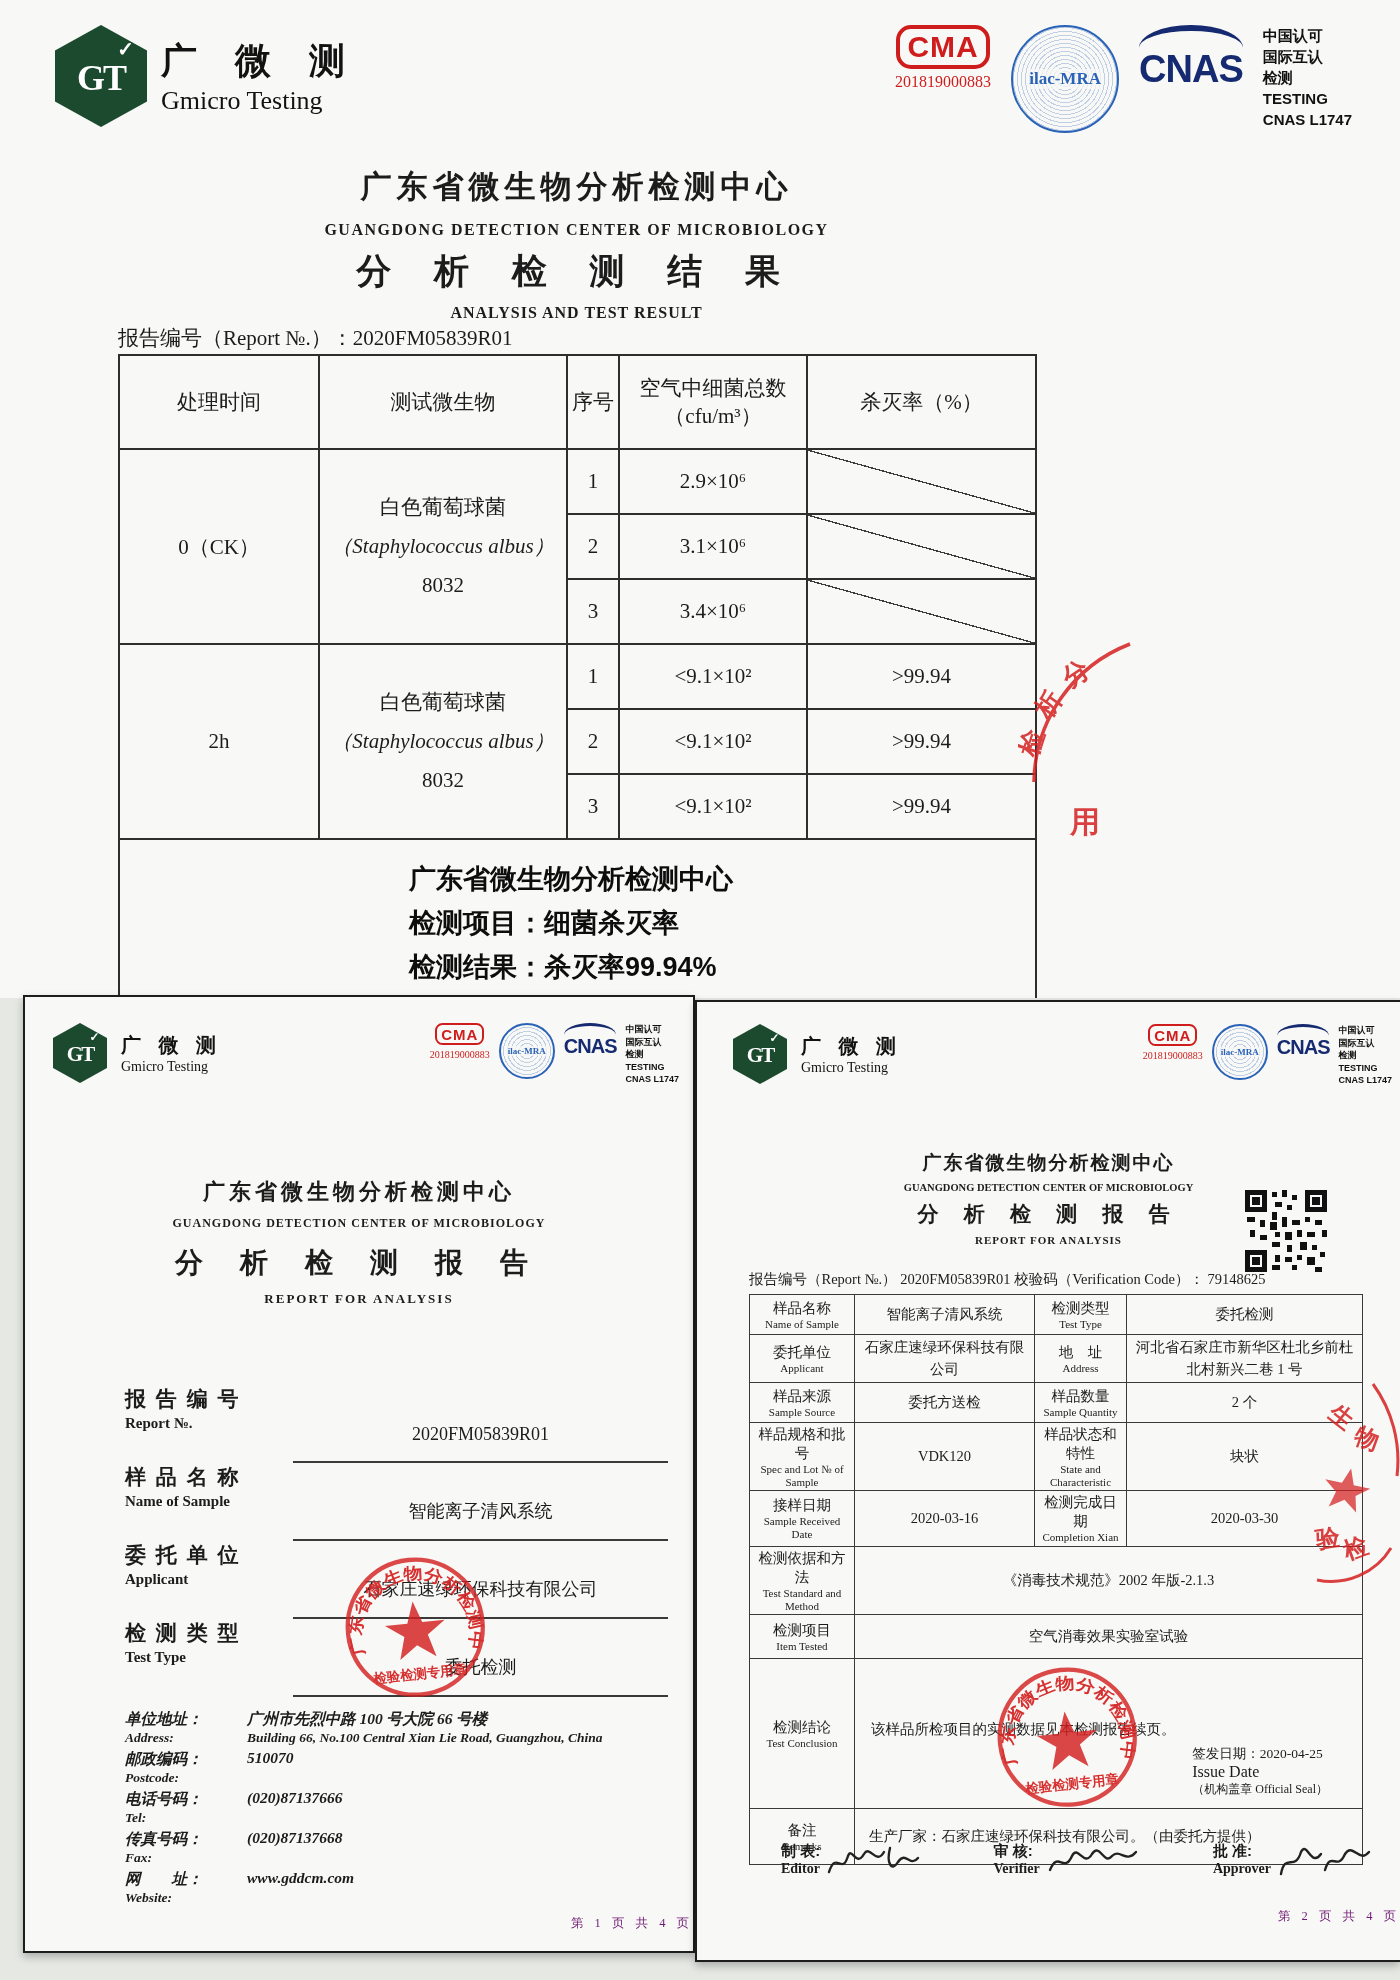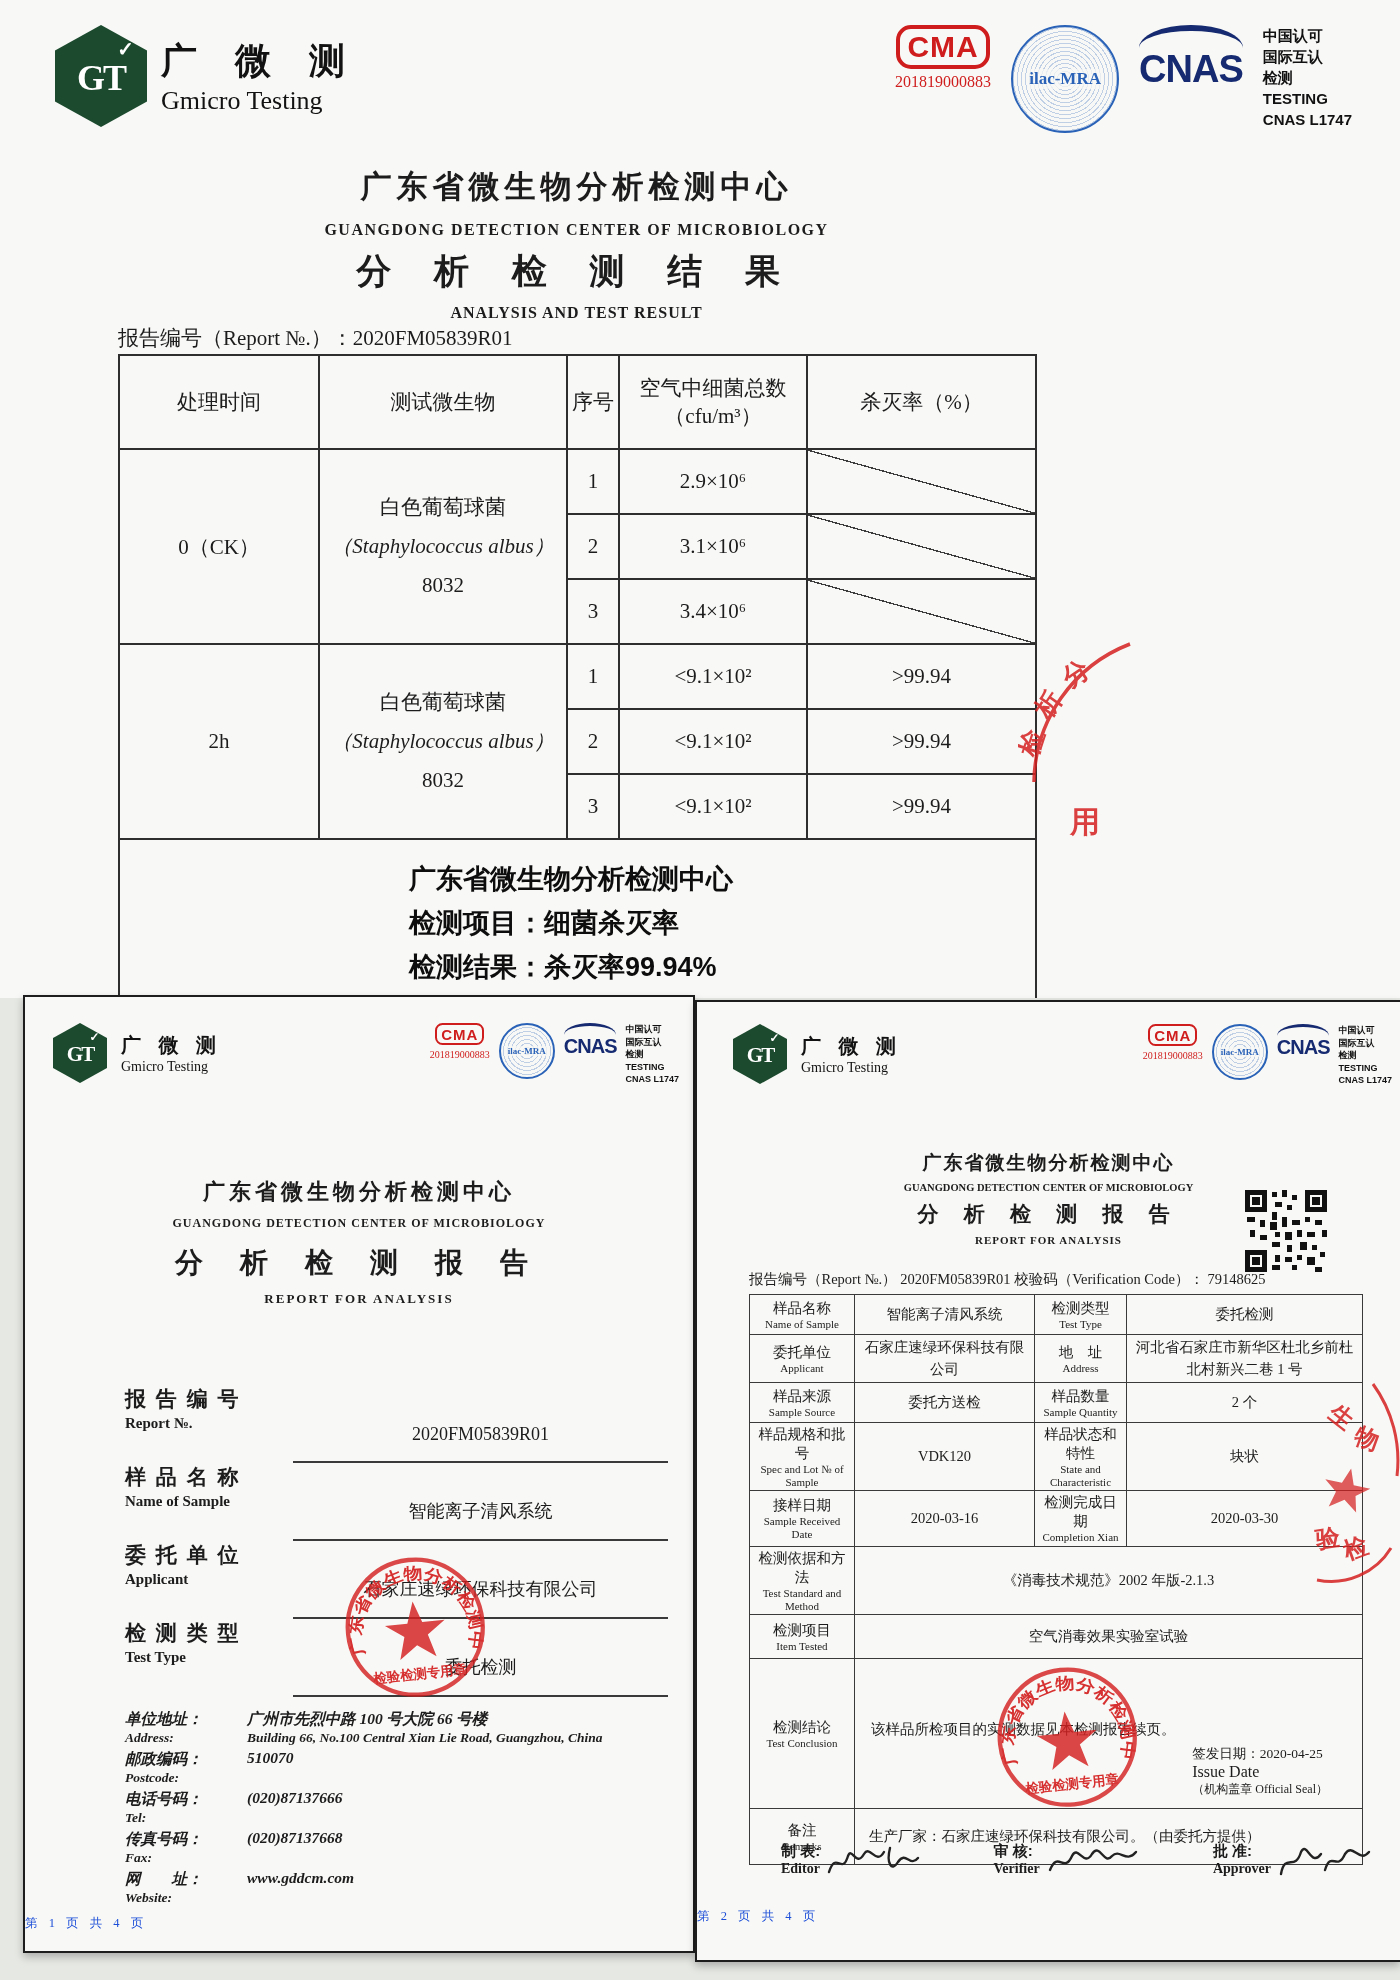--- a/index.html
+++ b/index.html
@@ -77,21 +77,21 @@
   .f-en{font-size:15px;font-weight:700;margin-top:2px;}
   .f-line{flex:1;border-bottom:2px solid #3a3a3a;display:flex;align-items:flex-end;justify-content:center;}
   .f-val{font-size:18px;padding-bottom:16px;}
   .contact{position:absolute;left:100px;right:25px;top:712px;}
   .c-row{display:flex;margin-bottom:3px;font-style:italic;}
   .c-lab{width:122px;flex:none;}
   .c-cn{font-size:15.5px;font-weight:700;font-family:"Liberation Sans",sans-serif;white-space:nowrap;}
   .c-en{font-size:13.5px;font-weight:700;}
   .c-v1{font-size:15.5px;font-weight:700;}
   .c-v2{font-size:13.5px;font-weight:700;}
-  .pageno{position:absolute;left:0;right:0;text-align:left;font-size:12.5px;letter-spacing:4px;color:#1d4ed8;}
+  .pageno{position:absolute;left:0;right:0;text-align:right;font-size:12.5px;letter-spacing:4px;color:#701a75;}
   .pl-pageno{top:918px;}
   .pr-pageno{top:906px;}
 
   
   .pr-titles{top:148px;}
   .pr-titles .center-cn-s{font-size:19px;letter-spacing:2px;}
   .pr-titles .center-en-s{font-size:10.5px;margin-top:6px;}
   .pr-titles .title-cn-s{font-size:21px;letter-spacing:10px;margin-top:7px;}
   .pr-titles .title-en-s{font-size:11px;letter-spacing:1px;margin-top:6px;}
   .qr{position:absolute;left:548px;top:188px;width:82px;height:82px;}

